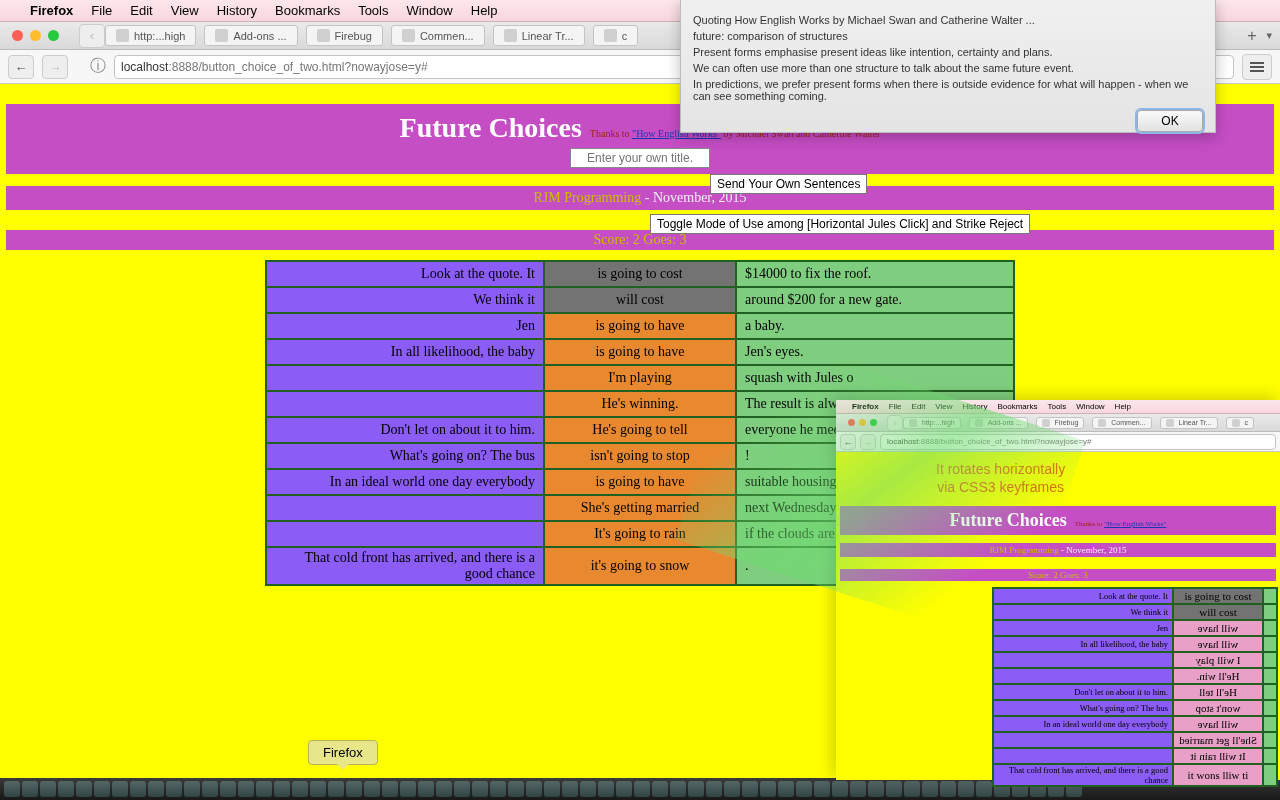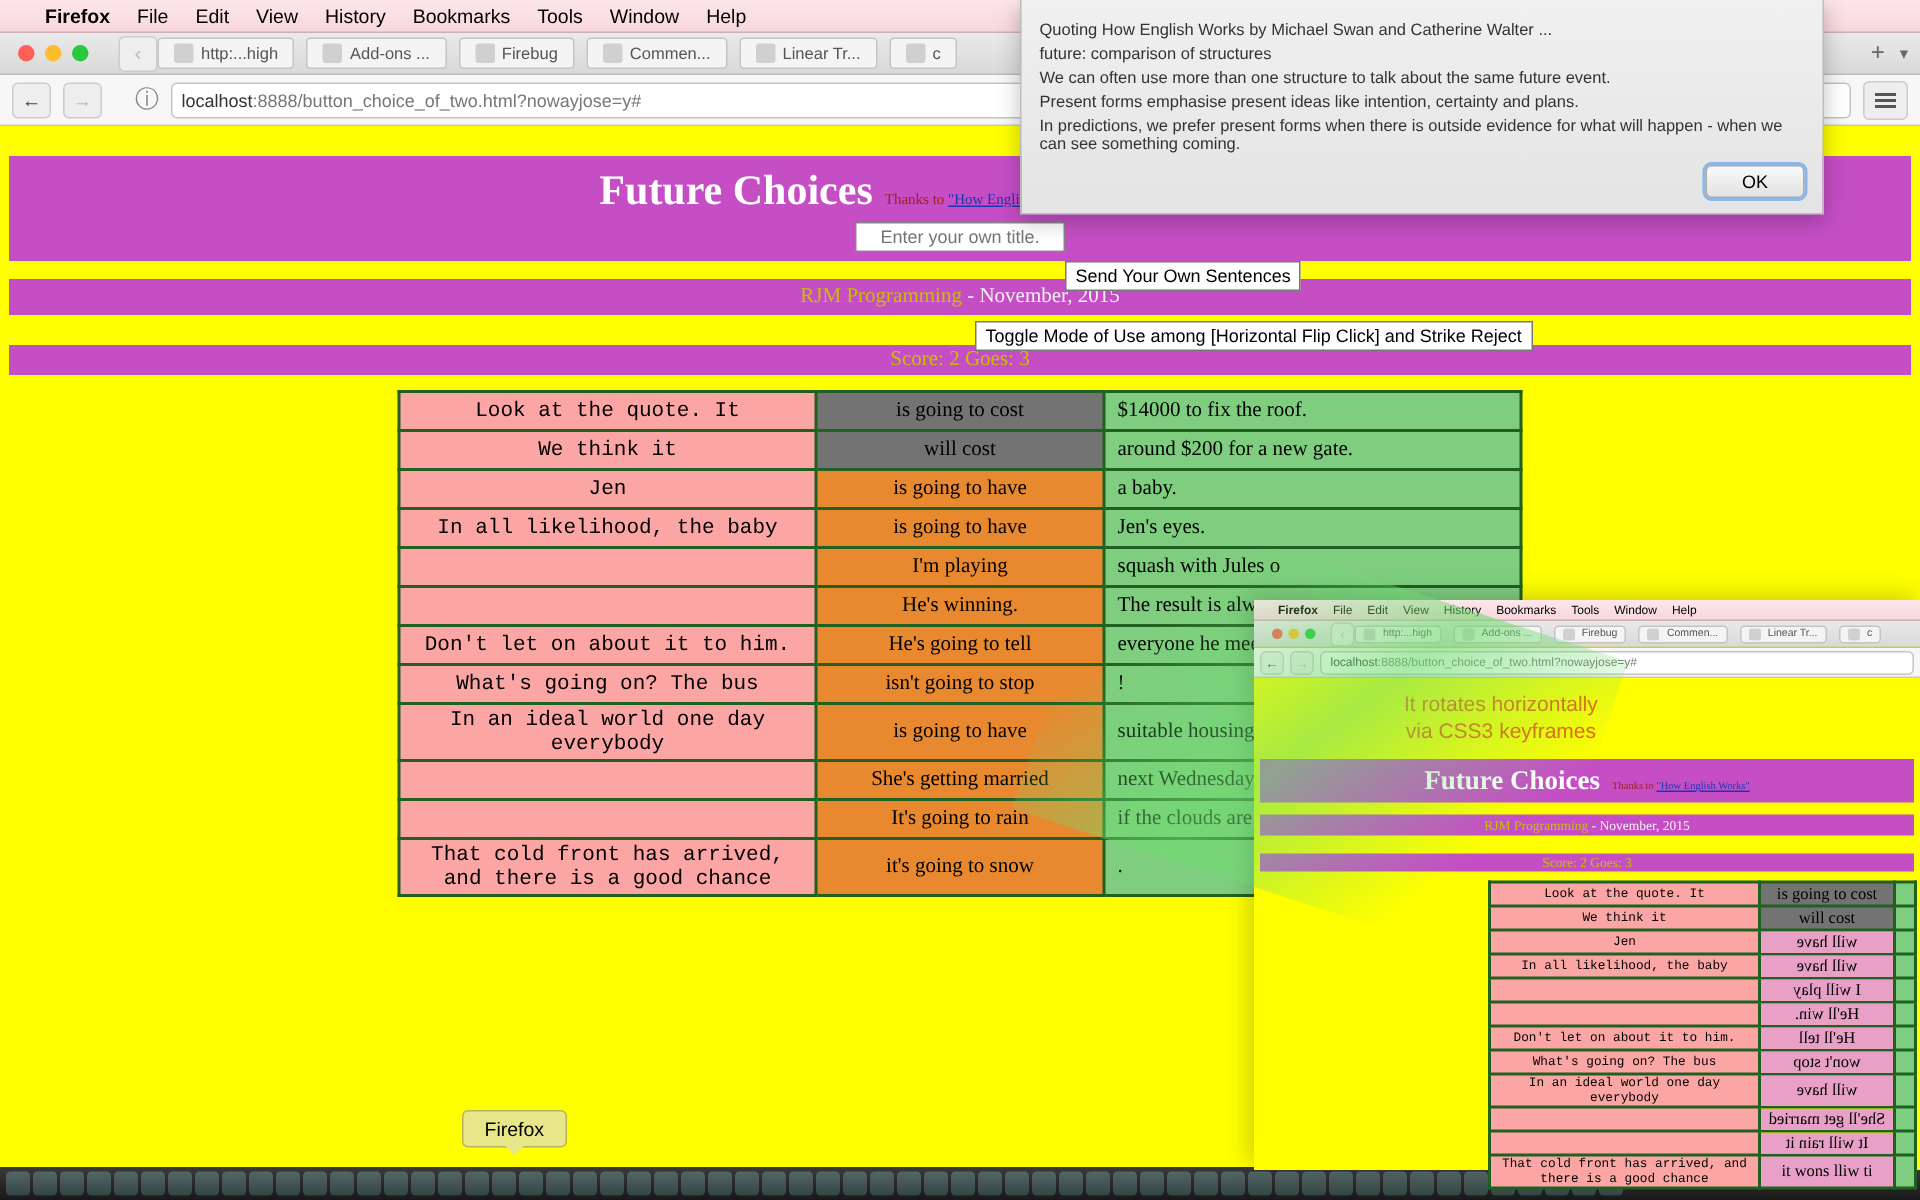--- a/index.html
+++ b/index.html
@@ -113,21 +113,21 @@
   .dialog {
     position: absolute;
     top: 0; right: 64px;
     width: 536px;
     background: linear-gradient(#f0f0f0,#e4e4e4);
     border: 1px solid #bcbcbc;
     border-top: none;
     box-shadow: 0 4px 14px rgba(0,0,0,.25);
     font-size: 11px;
     color:#333;
-    padding: 10px 12px 10px 12px;
+    padding: 10px 12px 0 12px;
     z-index: 50;
   }
   .dialog p { margin: 4px 0; }
   .dialog .btnrow { text-align: right; margin-top: 8px; }
   .dialog .okbtn {
     width: 66px; height: 22px;
     background: linear-gradient(#fafafa,#e2e2e2);
     border: 1px solid #a9a9a9;
     border-radius: 4px;
     font-size: 12px;
@@ -209,21 +209,21 @@
   table.game {
     border-collapse: collapse;
     font-family: Georgia, "Times New Roman", serif;
   }
   table.game td {
     border: 2px solid #206020;
     padding: 2px 8px;
     font-size: 14px;
     height: 26px;
   }
-  td.lead { background:#fca5a5; text-align:center; width:278px; font-size:13.5px;font-family:Liberation Mono, monospace;}
+  td.lead { background:#8b5cf6; text-align:right; width:278px; font-size:13.5px;}
   td.choice {
     text-align:center;
     width:192px;
     font-size: 18px;
   }
   td.choice.green { background:#737373; }
   td.choice.orange { background:#e8892f; }
   td.trail { background:#7fce7f; text-align:left; width:278px; font-size:13.5px; }
 
   
@@ -377,42 +377,42 @@
       <span>:8888/button_choice_of_two.html?nowayjose=y#</span>
   </div>
   <div class="hamburger">
       <span></span>
     </div>
 </div>
 
 <div class="dialog">
   <p>Quoting How English Works by Michael Swan and Catherine Walter ...</p>
   <p>future: comparison of structures</p>
+  <p>Present forms emphasise present ideas like intention, certainty and plans.</p>
   <p>We can often use more than one structure to talk about the same future event.</p>
-  <p>Present forms emphasise present ideas like intention, certainty and plans.</p>
   <p>In predictions, we prefer present forms when there is outside evidence for what will happen - when we can see something coming.</p>
   <div class="btnrow">
     <button class="okbtn">OK</button>
   </div>
 </div>
 
 <div class="page">
 
   <div class="purplebar">
     <span class="title">Future Choices</span>
     <span class="thanks">
       <span>Thanks to </span><a href="#">"How English Works"</a><span> by Michael Swan and Catherine Walter</span>
     </span>
     <input class="titleinput" placeholder="Enter your own title." style="">
   </div>
 
   <div class="midbar">
     <button class="sendbtn">Send Your Own Sentences</button>
     <span class="org">RJM Programming</span><span class="date"> - </span><span class="date">November, 2015</span>
-    <button class="togglebtn">Toggle Mode of Use among [Horizontal Flip Click] and Strike Reject</button>
+    <button class="togglebtn">Toggle Mode of Use among [Horizontal Jules Click] and Strike Reject</button>
   </div>
 
   <div class="scorebar">
     <span>Score: 2 Goes: 3</span>
   </div>
 
   <div class="gamewrap">
     <table class="game">
       <tbody id="gametbody">
           <tr>

